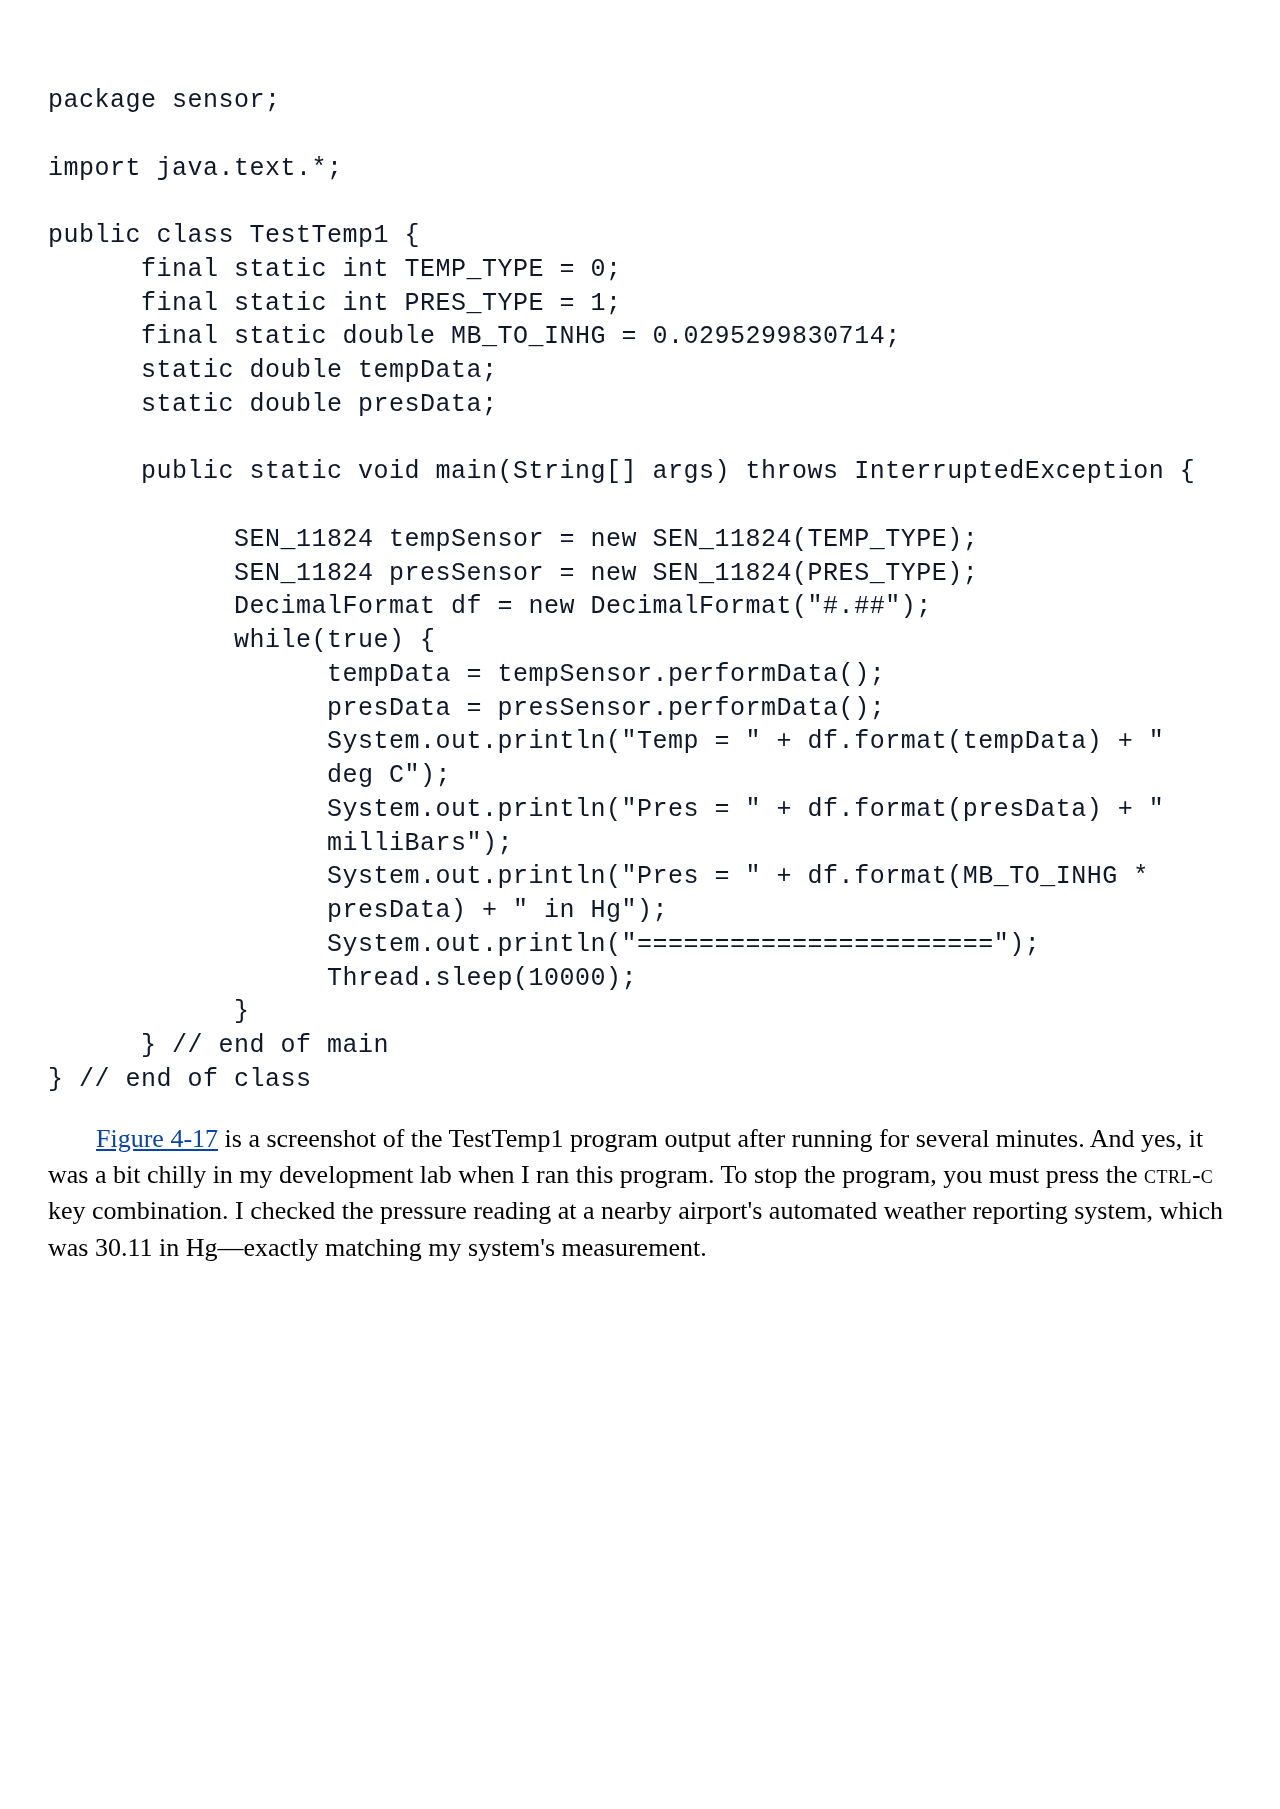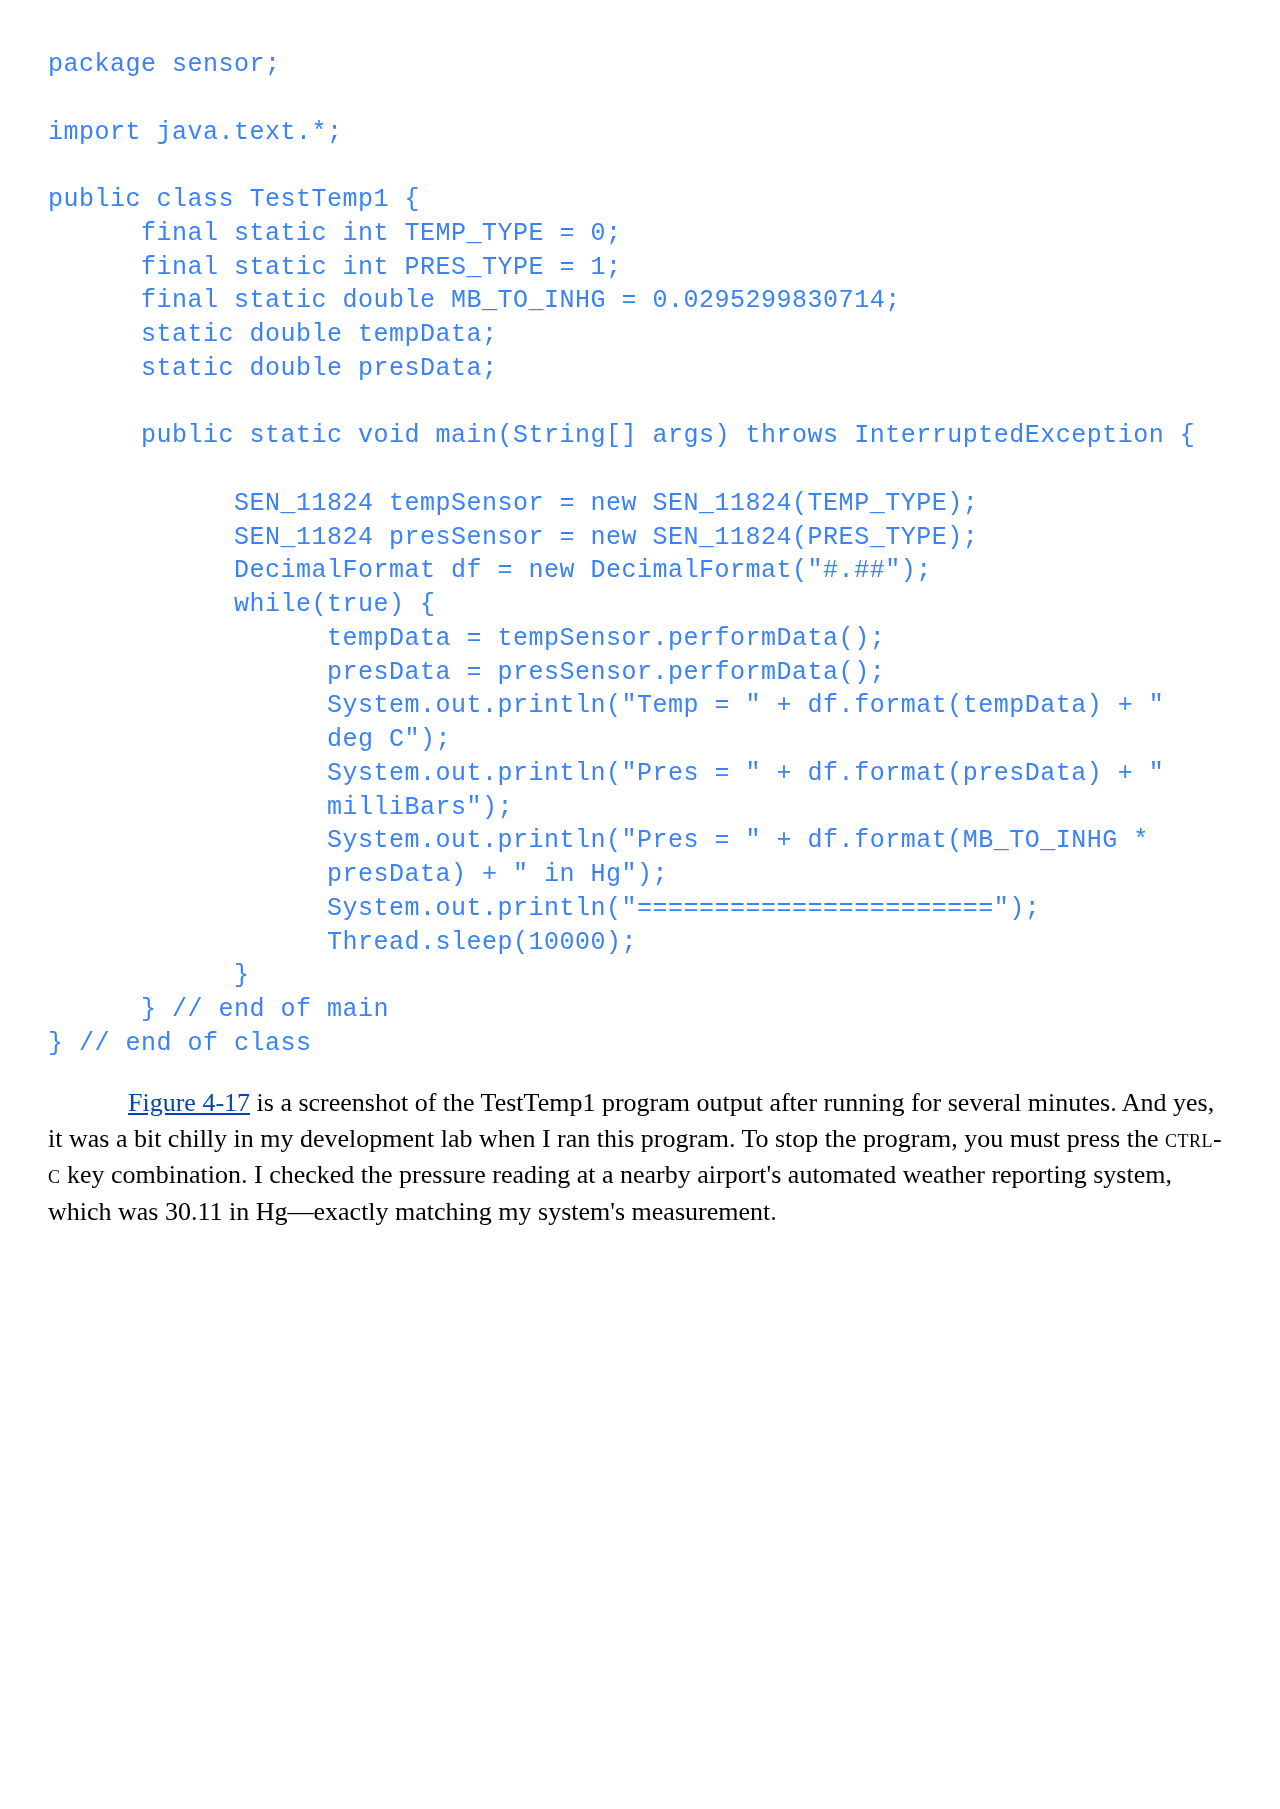--- a/index.html
+++ b/index.html
@@ -9,36 +9,36 @@
       background: #ffffff;
       padding: 48px 48px 48px 48px;
       font-family: Georgia, 'Times New Roman', serif;
       color: #000000;
       overflow: hidden;
     }
     .code-block {
       font-family: 'Courier New', Courier, monospace;
       font-size: 25px;
       line-height: 1.35;
-      color: #3b82f6;
+      color: #0f172a;
       white-space: pre;
       margin-bottom: 24px;
       letter-spacing: 0.5px;
+      margin-top: 36px;
     }
     .body-para {
       font-size: 26px;
       line-height: 1.4;
       color: #000000;
       text-indent: 48px;
       margin-top: 4px;
     }
     .figure-link {
       color: #0645ad;
       text-decoration: underline;
-      margin-left: 32px;
     }
     .smallcaps {
       font-variant: small-caps;
       letter-spacing: 0.5px;
     }
   </style>
 </head>
 <body>
 
 <div class="code-block"><span>package sensor;</span>

